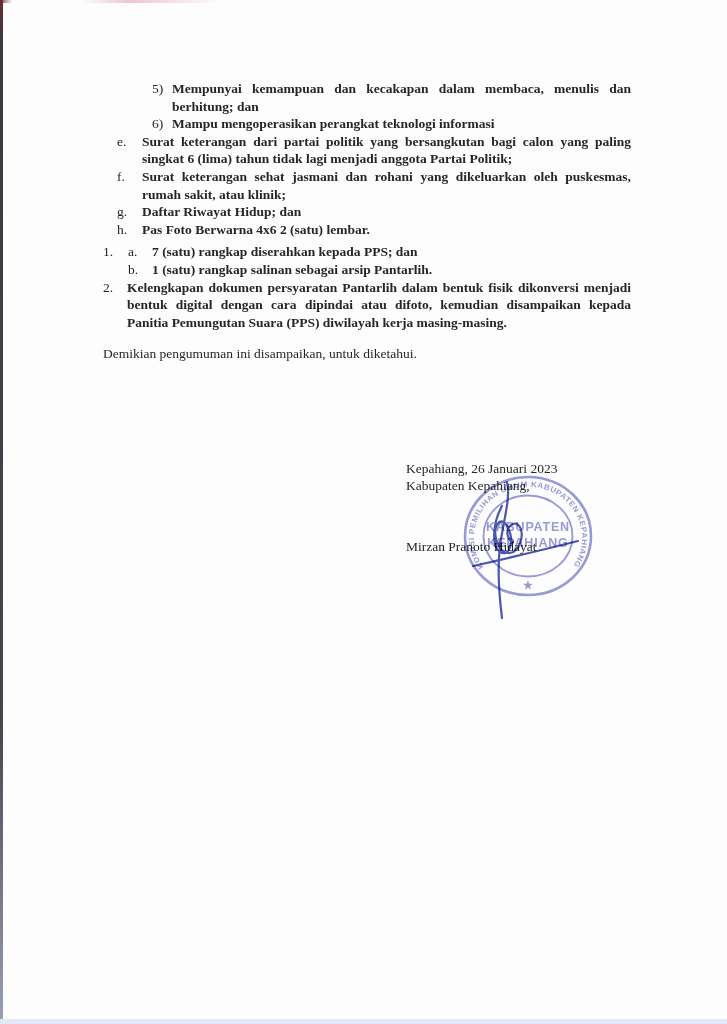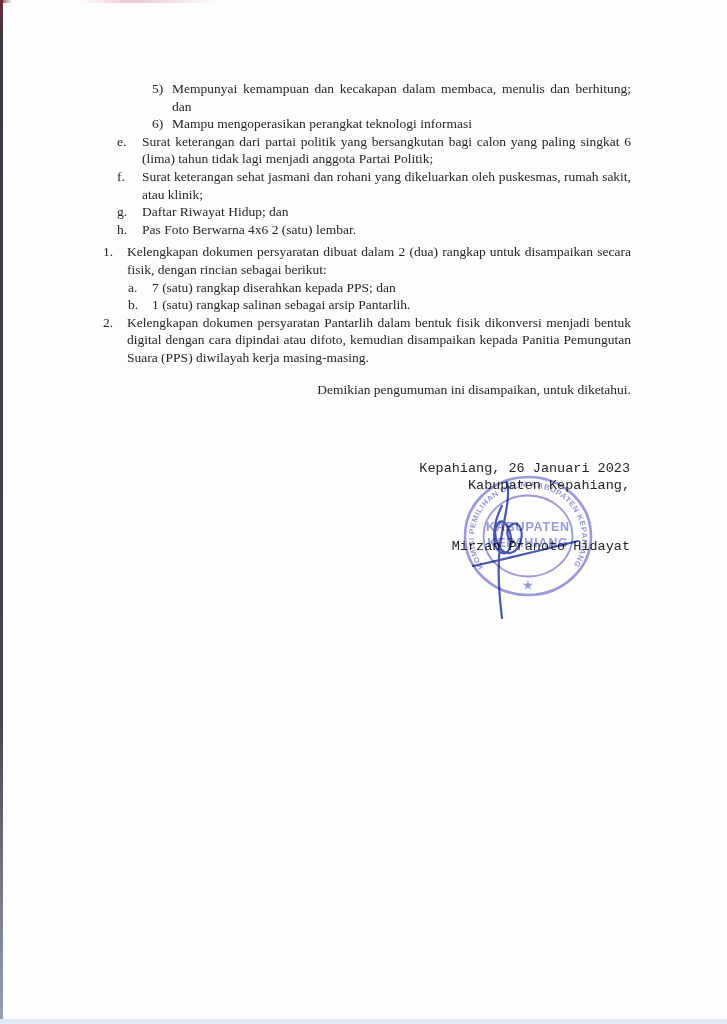--- a/index.html
+++ b/index.html
@@ -16,36 +16,36 @@
   .edge-top   { position:absolute; left:0; top:0; width:100%; height:3px;
                 background:linear-gradient(to right, rgba(107,36,48,.85) 0px, rgba(107,36,48,0) 12px,
                            rgba(231,180,192,0) 80px, rgba(231,180,192,.75) 130px, rgba(231,180,192,0) 220px); }
   .edge-bottom{ position:absolute; left:0; bottom:0; width:100%; height:5px; background:#e2e9f6; }
 
   .content { position:absolute; left:103px; top:80px; width:528px;
              font-size:13.5px; line-height:17.6px; }
 
   .li { display:flex; }
   .li .marker { flex:0 0 auto; }
-  .li .txt { flex:1 1 auto; text-align:justify; }
+  .li .txt { flex:1 1 auto; text-align:justify;font-weight:bold; }
 
   .sub-num { margin-left:49px; }
   .sub-num .marker { width:20px; }
   .letters { margin-left:14px; }
   .letters .marker { width:25px; }
   .prov .marker { width:24px; }
   .prov-sub { margin-left:1px; }
   .prov-sub .marker { width:24px; }
 
   .para { text-align:justify; margin-top:4px; }
   .prov-list { margin-top:5px; }
-  .closing { margin-top:14px; text-align:right; }
+  .closing { margin-top:14px; text-align:left; }
 
   .sig-block { position:absolute; left:406px; top:461px; width:224px;
-               text-align:right; font-size:13.5px; line-height:16.5px;font-family:Liberation Mono, monospace; }
+               text-align:left; font-size:13.5px; line-height:16.5px; }
   .sig-line2 { margin-top:6px; }
   .sig-name  { margin-top:45px; }
 
   .stamp-svg { position:absolute; left:461px; top:474px; mix-blend-mode:multiply; opacity:.82; }
   .sign-svg  { position:absolute; left:455px; top:470px; mix-blend-mode:multiply; opacity:.92; }
   .stamp-svg text { font-family:"Liberation Sans", sans-serif; font-weight:bold; }
 </style>
 </head>
 <body>
 
@@ -80,21 +80,20 @@
     <div class="li letters">
       <span class="marker">h.</span>
       <div class="txt">Pas Foto Berwarna 4x6 2 (satu) lembar.</div>
     </div>
 
 
     <div class="prov-list">
       <div class="li prov">
         <span class="marker">1.</span>
         <div>
-          <div class="txt">Kelengkapan dokumen persyaratan dibuat dalam 2 (dua) rangkap untuk disampaikan secara fisik, dengan rincian sebagai berikut:</div>
           <div class="li prov-sub">
             <span class="marker">a.</span>
             <div class="txt">7 (satu) rangkap diserahkan kepada PPS; dan</div>
           </div>
           <div class="li prov-sub">
             <span class="marker">b.</span>
             <div class="txt">1 (satu) rangkap salinan sebagai arsip Pantarlih.</div>
           </div>
         </div>
       </div>

